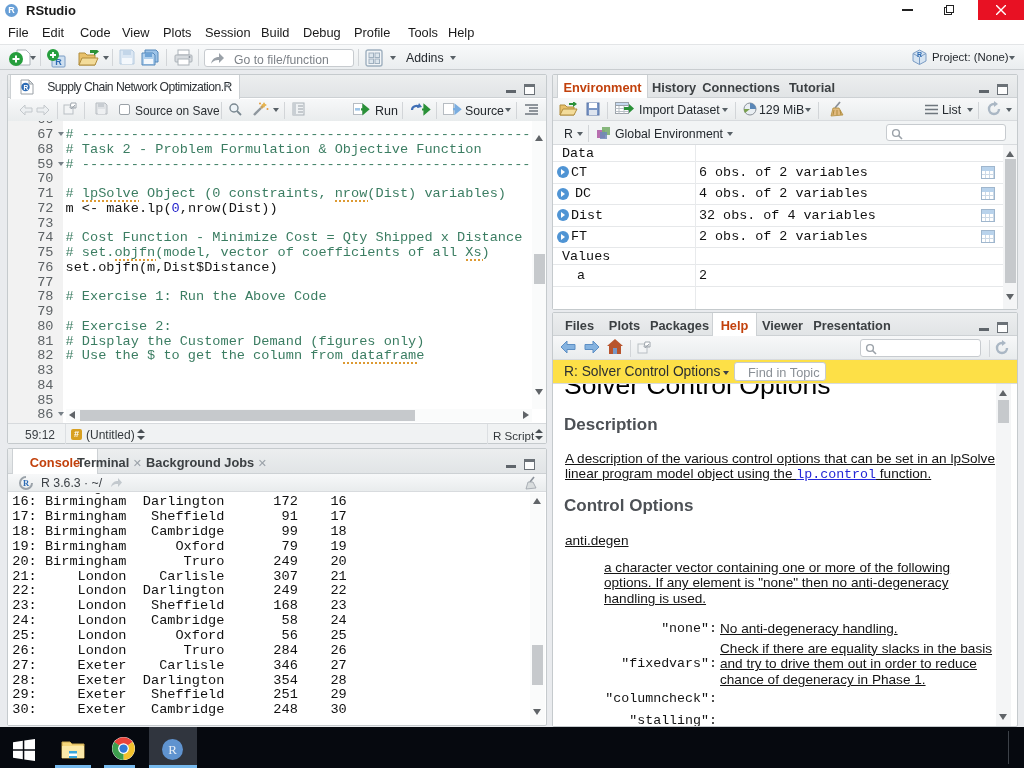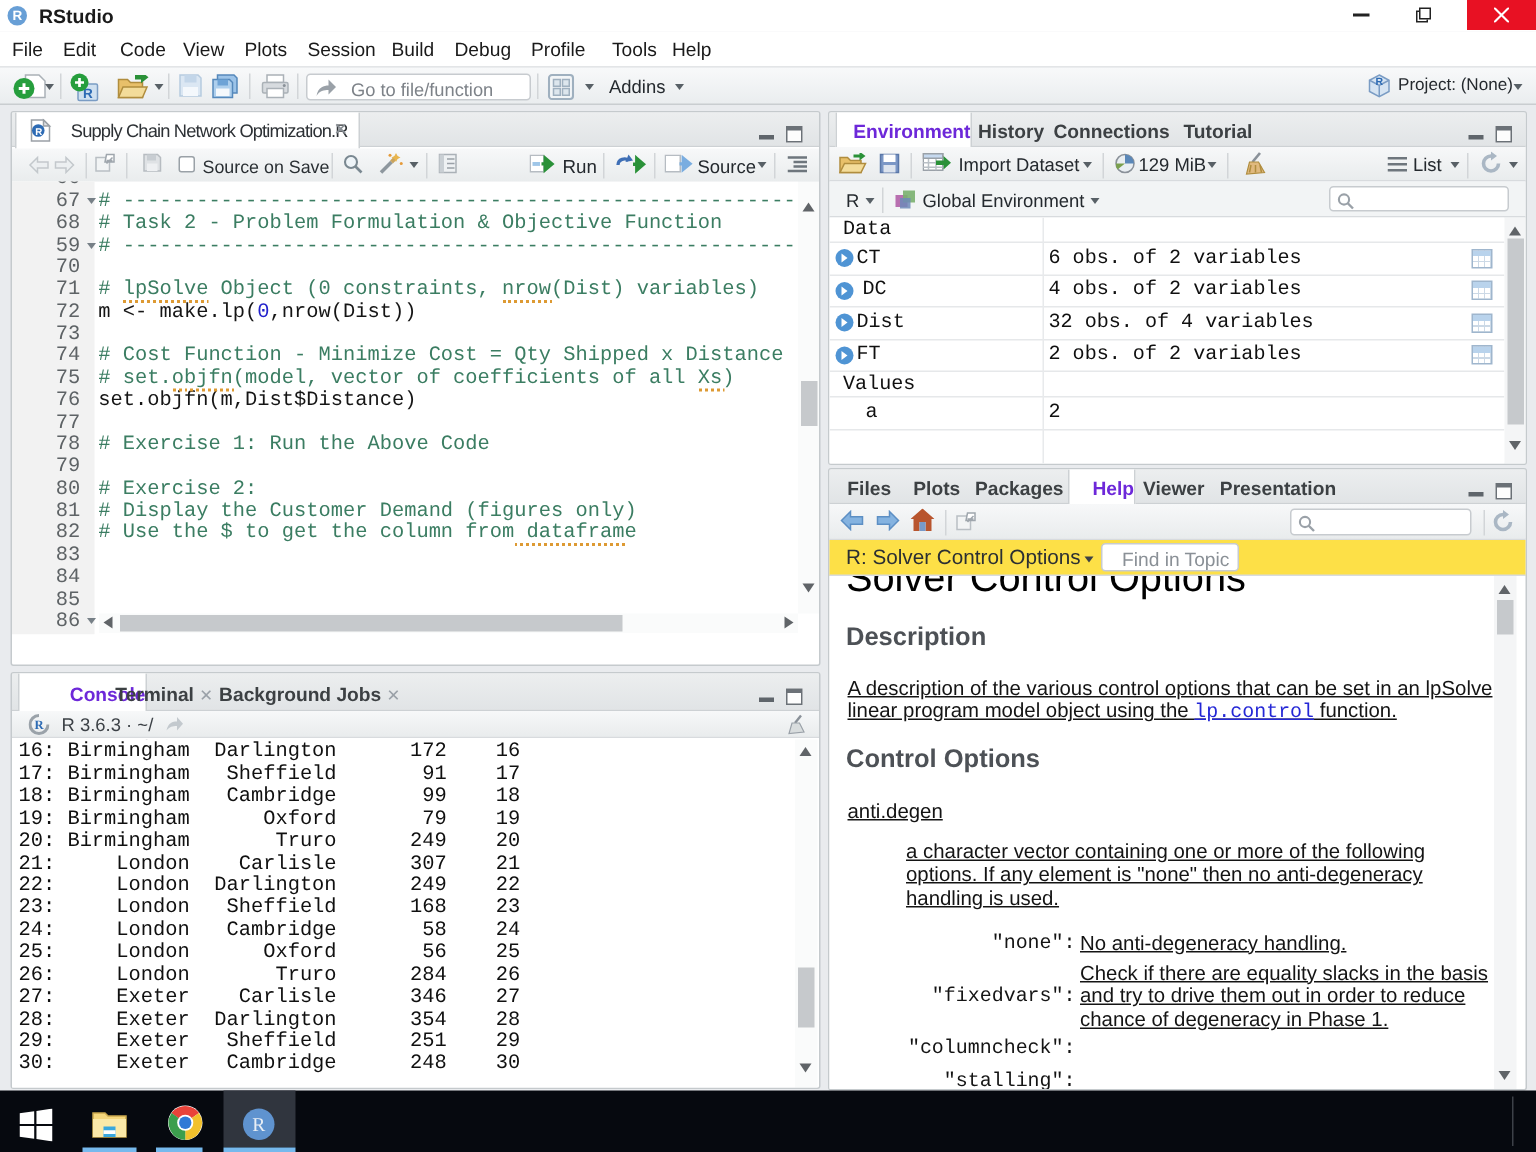--- a/index.html
+++ b/index.html
@@ -23,21 +23,21 @@
 .tbsep { position:absolute; top:4px; width:1px; height:17px; background:#d2d5d8; }
 #goto-box { left:204px; top:4px; width:150px; height:18px; background:#fff; border:1px solid #c7cbcf; border-radius:3px; }
 #goto-box span { position:absolute; left:29px; top:2.5px; font-size:12.2px; color:#7d8288; }
 #addins { left:406px; top:6px; font-size:12.3px; color:#24292e; }
 #proj { left:932px; top:5.5px; font-size:11.4px; color:#24292e; }
 .caret { position:absolute; width:0; height:0; border-left:3.5px solid transparent; border-right:3.5px solid transparent; border-top:4px solid #586066; }
 
 .pane { position:absolute; background:#fff; border:1px solid #c5cacd; border-radius:2px; }
 .tabstrip { position:absolute; left:0; top:0; right:0; height:23px; background:linear-gradient(#eceeef,#e1e4e6); border-bottom:1px solid #cdd1d4; }
 .tab { position:absolute; top:0; height:23px; font-size:12.8px; font-weight:bold; color:#3c4043; padding-top:5px; text-align:center; }
-.tab.active { background:#fff; border-left:1px solid #cdd1d4; border-right:1px solid #cdd1d4; height:24px; color:#6d28d9;text-align:right; }
+.tab.active { background:#fff; border-left:1px solid #cdd1d4; border-right:1px solid #cdd1d4; height:24px; color:#c2410c; }
 .ptoolbar { position:absolute; left:0; right:0; background:linear-gradient(#f7f8f9,#e9eced); border-bottom:1px solid #d8dbde; }
 .minmax { position:absolute; width:30px; height:13px; }
 .mm-bar { position:absolute; left:0; top:7px; width:10px; height:3px; background:#5f656b; }
 .mm-sq { position:absolute; left:18px; top:1px; width:11px; height:11px; border:1px solid #6b7177; border-top:3px solid #6b7177; background:#fdfdfd; }
 
 #editor { left:7px; top:74px; width:540px; height:370px; }
 #console { left:7px; top:448px; width:540px; height:278px; }
 #envpane { left:552px; top:74px; width:466px; height:236px; }
 #helppane { left:552px; top:312px; width:466px; height:415px; }
 pre { font-family:"Liberation Mono", monospace; font-size:13.6px; line-height:14.85px; white-space:pre; }
@@ -303,20 +303,30 @@
   <div class="sb-v" style="left:524px;top:46px;width:14px;height:288px;background:#fafbfb">
     <div class="arrow-up" style="left:2.5px;top:14px"></div>
     <div class="sb-thumb" style="left:1.5px;top:133px;width:11px;height:30px"></div>
     <div class="arrow-dn" style="left:2.5px;top:268px"></div>
   </div>
   <div id="hscroll" style="position:absolute;left:58px;top:334px;width:466px;height:13px;background:#fafbfb">
     <div class="arrow-l" style="left:3px;top:2px"></div>
     <div class="sb-thumb" style="left:14px;top:1px;width:335px;height:11px"></div>
     <div class="arrow-r" style="right:3px;top:2px"></div>
   </div>
+  <div id="estatus" style="position:absolute;left:0;top:348px;width:538px;height:20px;background:#f0f2f3;border-top:1px solid #d7dadd">
+    <div style="position:absolute;left:57px;top:0;width:1px;height:20px;background:#dcdfe2"></div>
+    <div style="position:absolute;left:479px;top:0;width:1px;height:20px;background:#dcdfe2"></div>
+    <div style="position:absolute;left:17px;top:4px;font-size:12px;color:#3a3f44">59:12</div>
+    <div style="position:absolute;left:63px;top:5px;width:11px;height:11px;background:#d8a021;border-radius:2px;color:#fff;font-size:9px;font-weight:bold;text-align:center;line-height:11px">#</div>
+    <div style="position:absolute;left:78px;top:4px;font-size:12px;color:#33383c">(Untitled)</div>
+    <div class="spinner" style="left:129px;top:5px"></div>
+    <div style="position:absolute;left:485px;top:4.5px;font-size:11.6px;color:#33383c">R Script</div>
+    <div class="spinner" style="left:527px;top:5px"></div>
+  </div>
   <div class="minmax" style="right:10px;top:8px">
     <div class="mm-bar"></div>
     <div class="mm-sq"></div>
   </div>
 </div>
 <div id="console" class="pane">
   <div class="tabstrip" style="height:25px"></div>
   <div class="tab active" style="left:4px;width:86px;height:25px;padding-top:6px">Console</div>
   <div class="tab" style="left:68px;width:67px;padding-top:6px;height:25px">Terminal <span class="tabx">✕</span></div>
   <div class="tab" style="left:135px;width:127px;padding-top:6px;height:25px;white-space:nowrap">Background Jobs <span class="tabx">✕</span></div>

